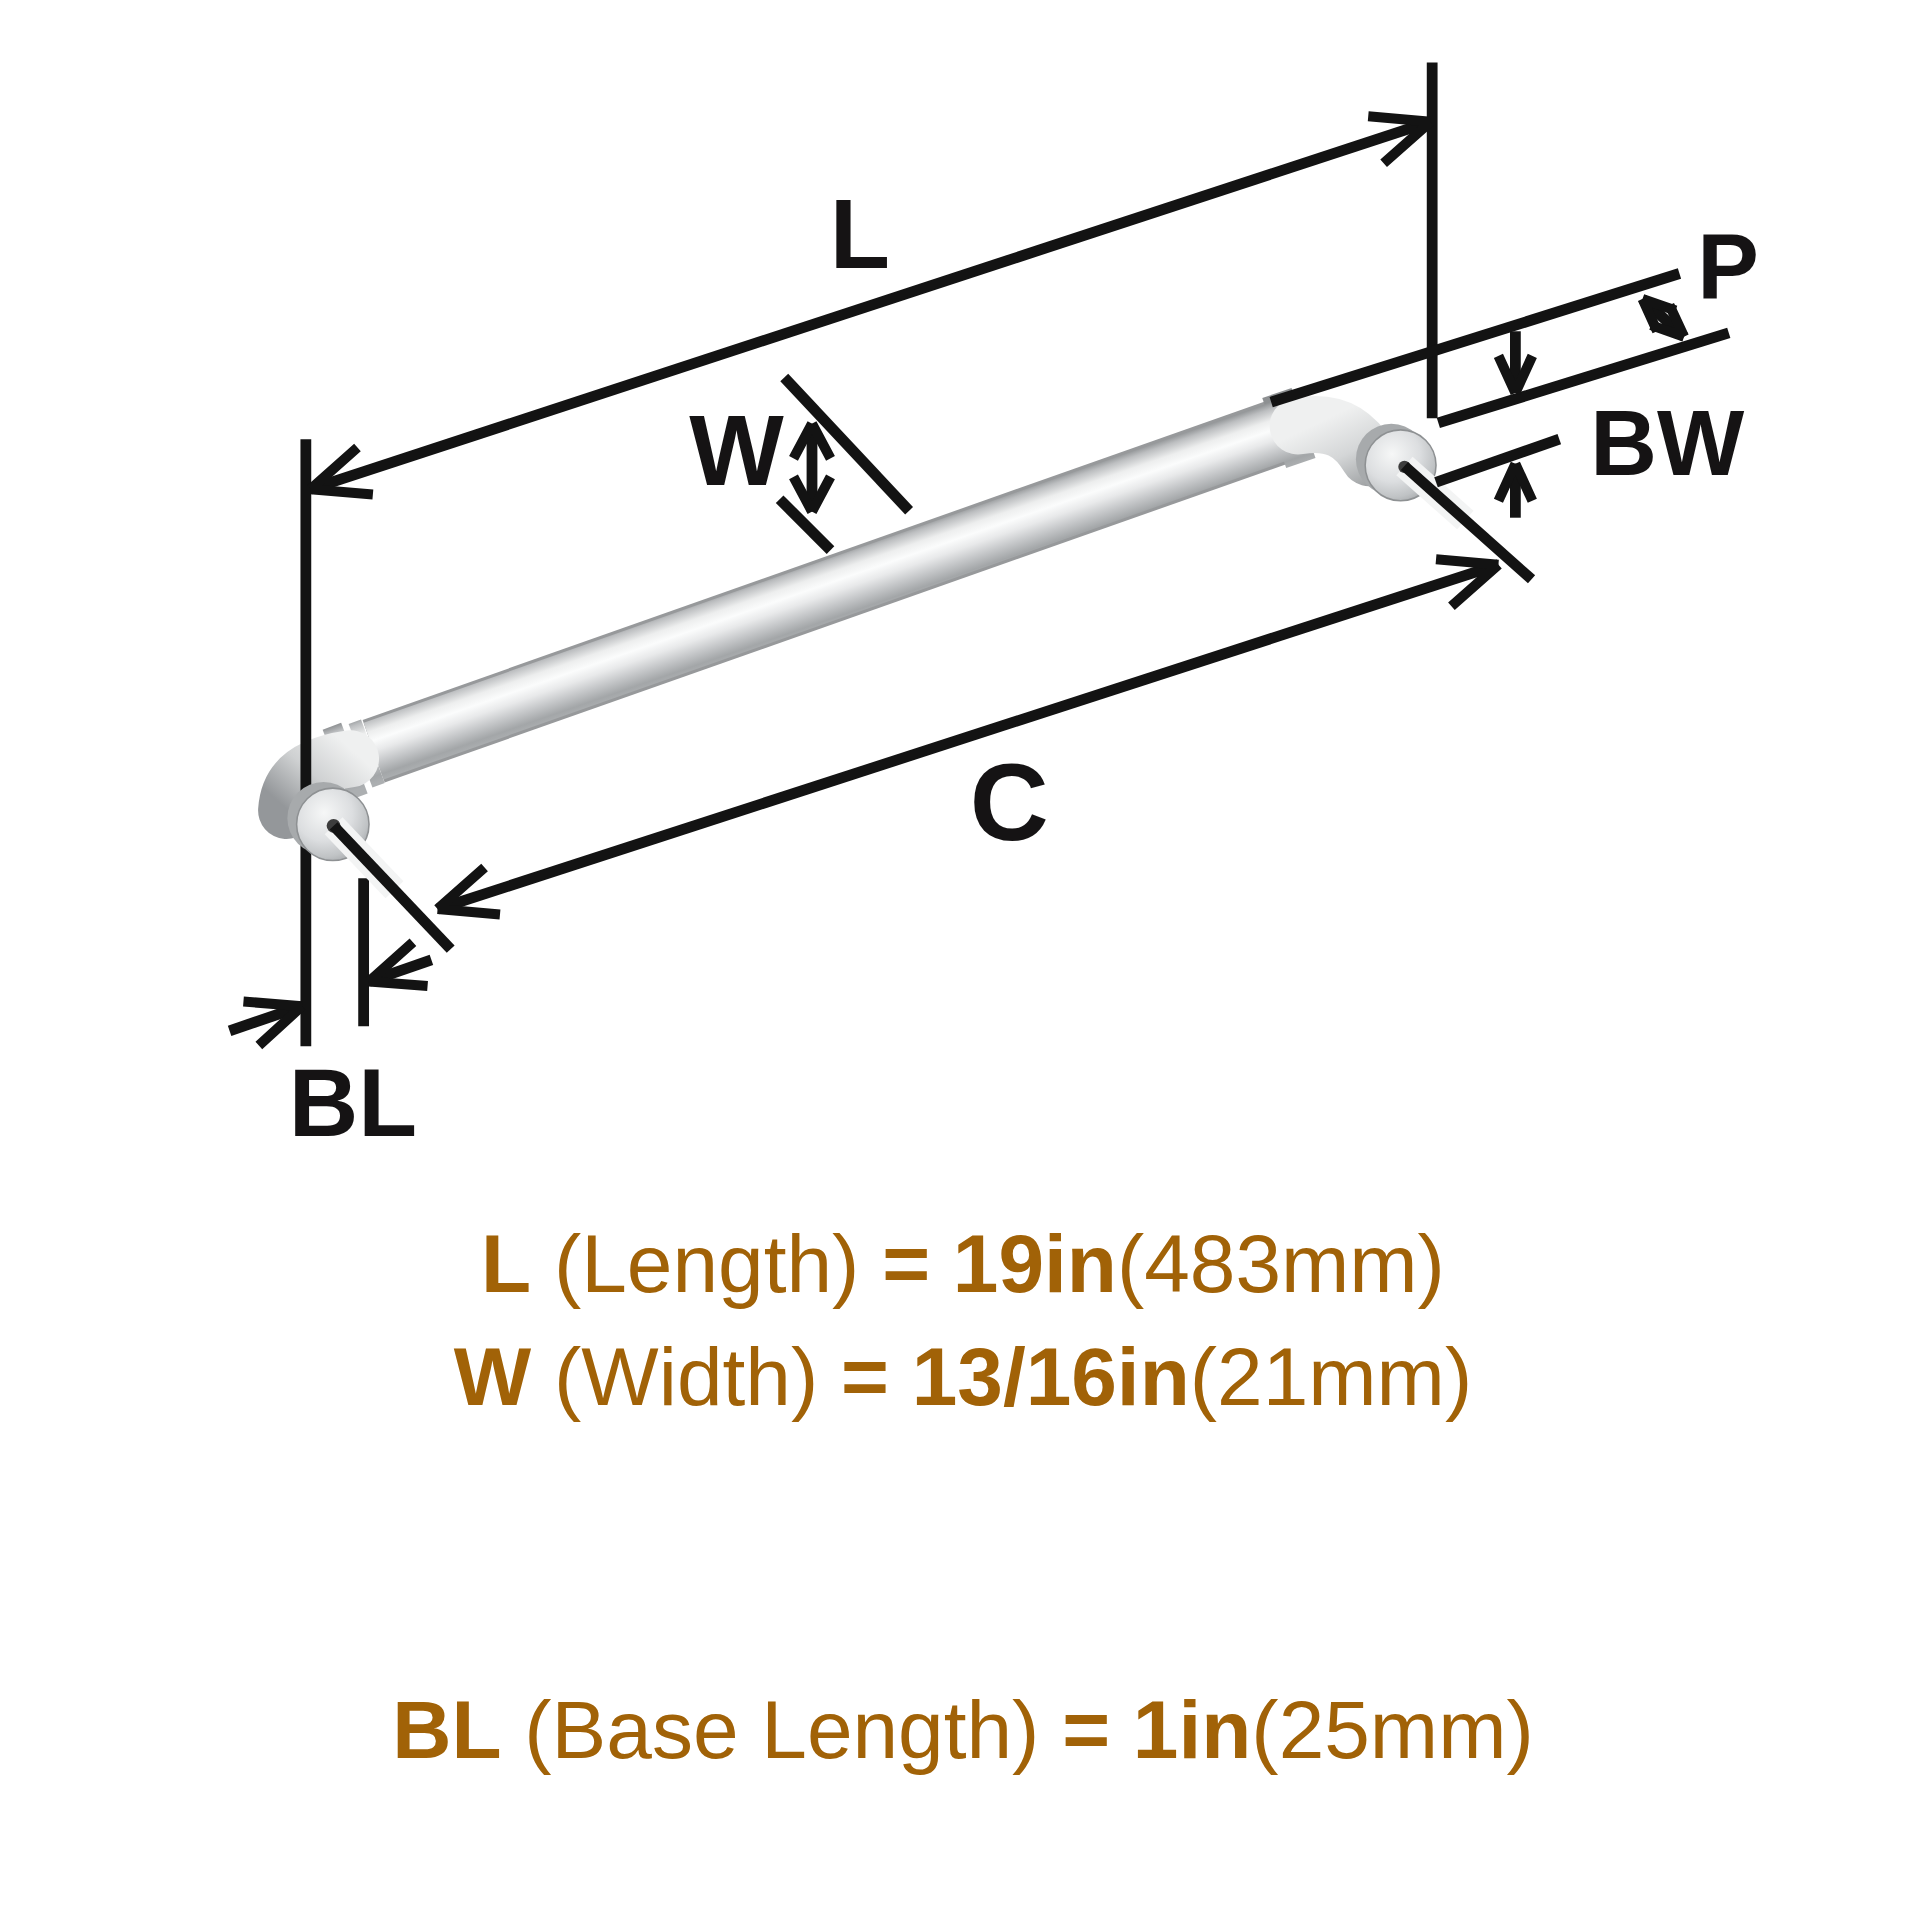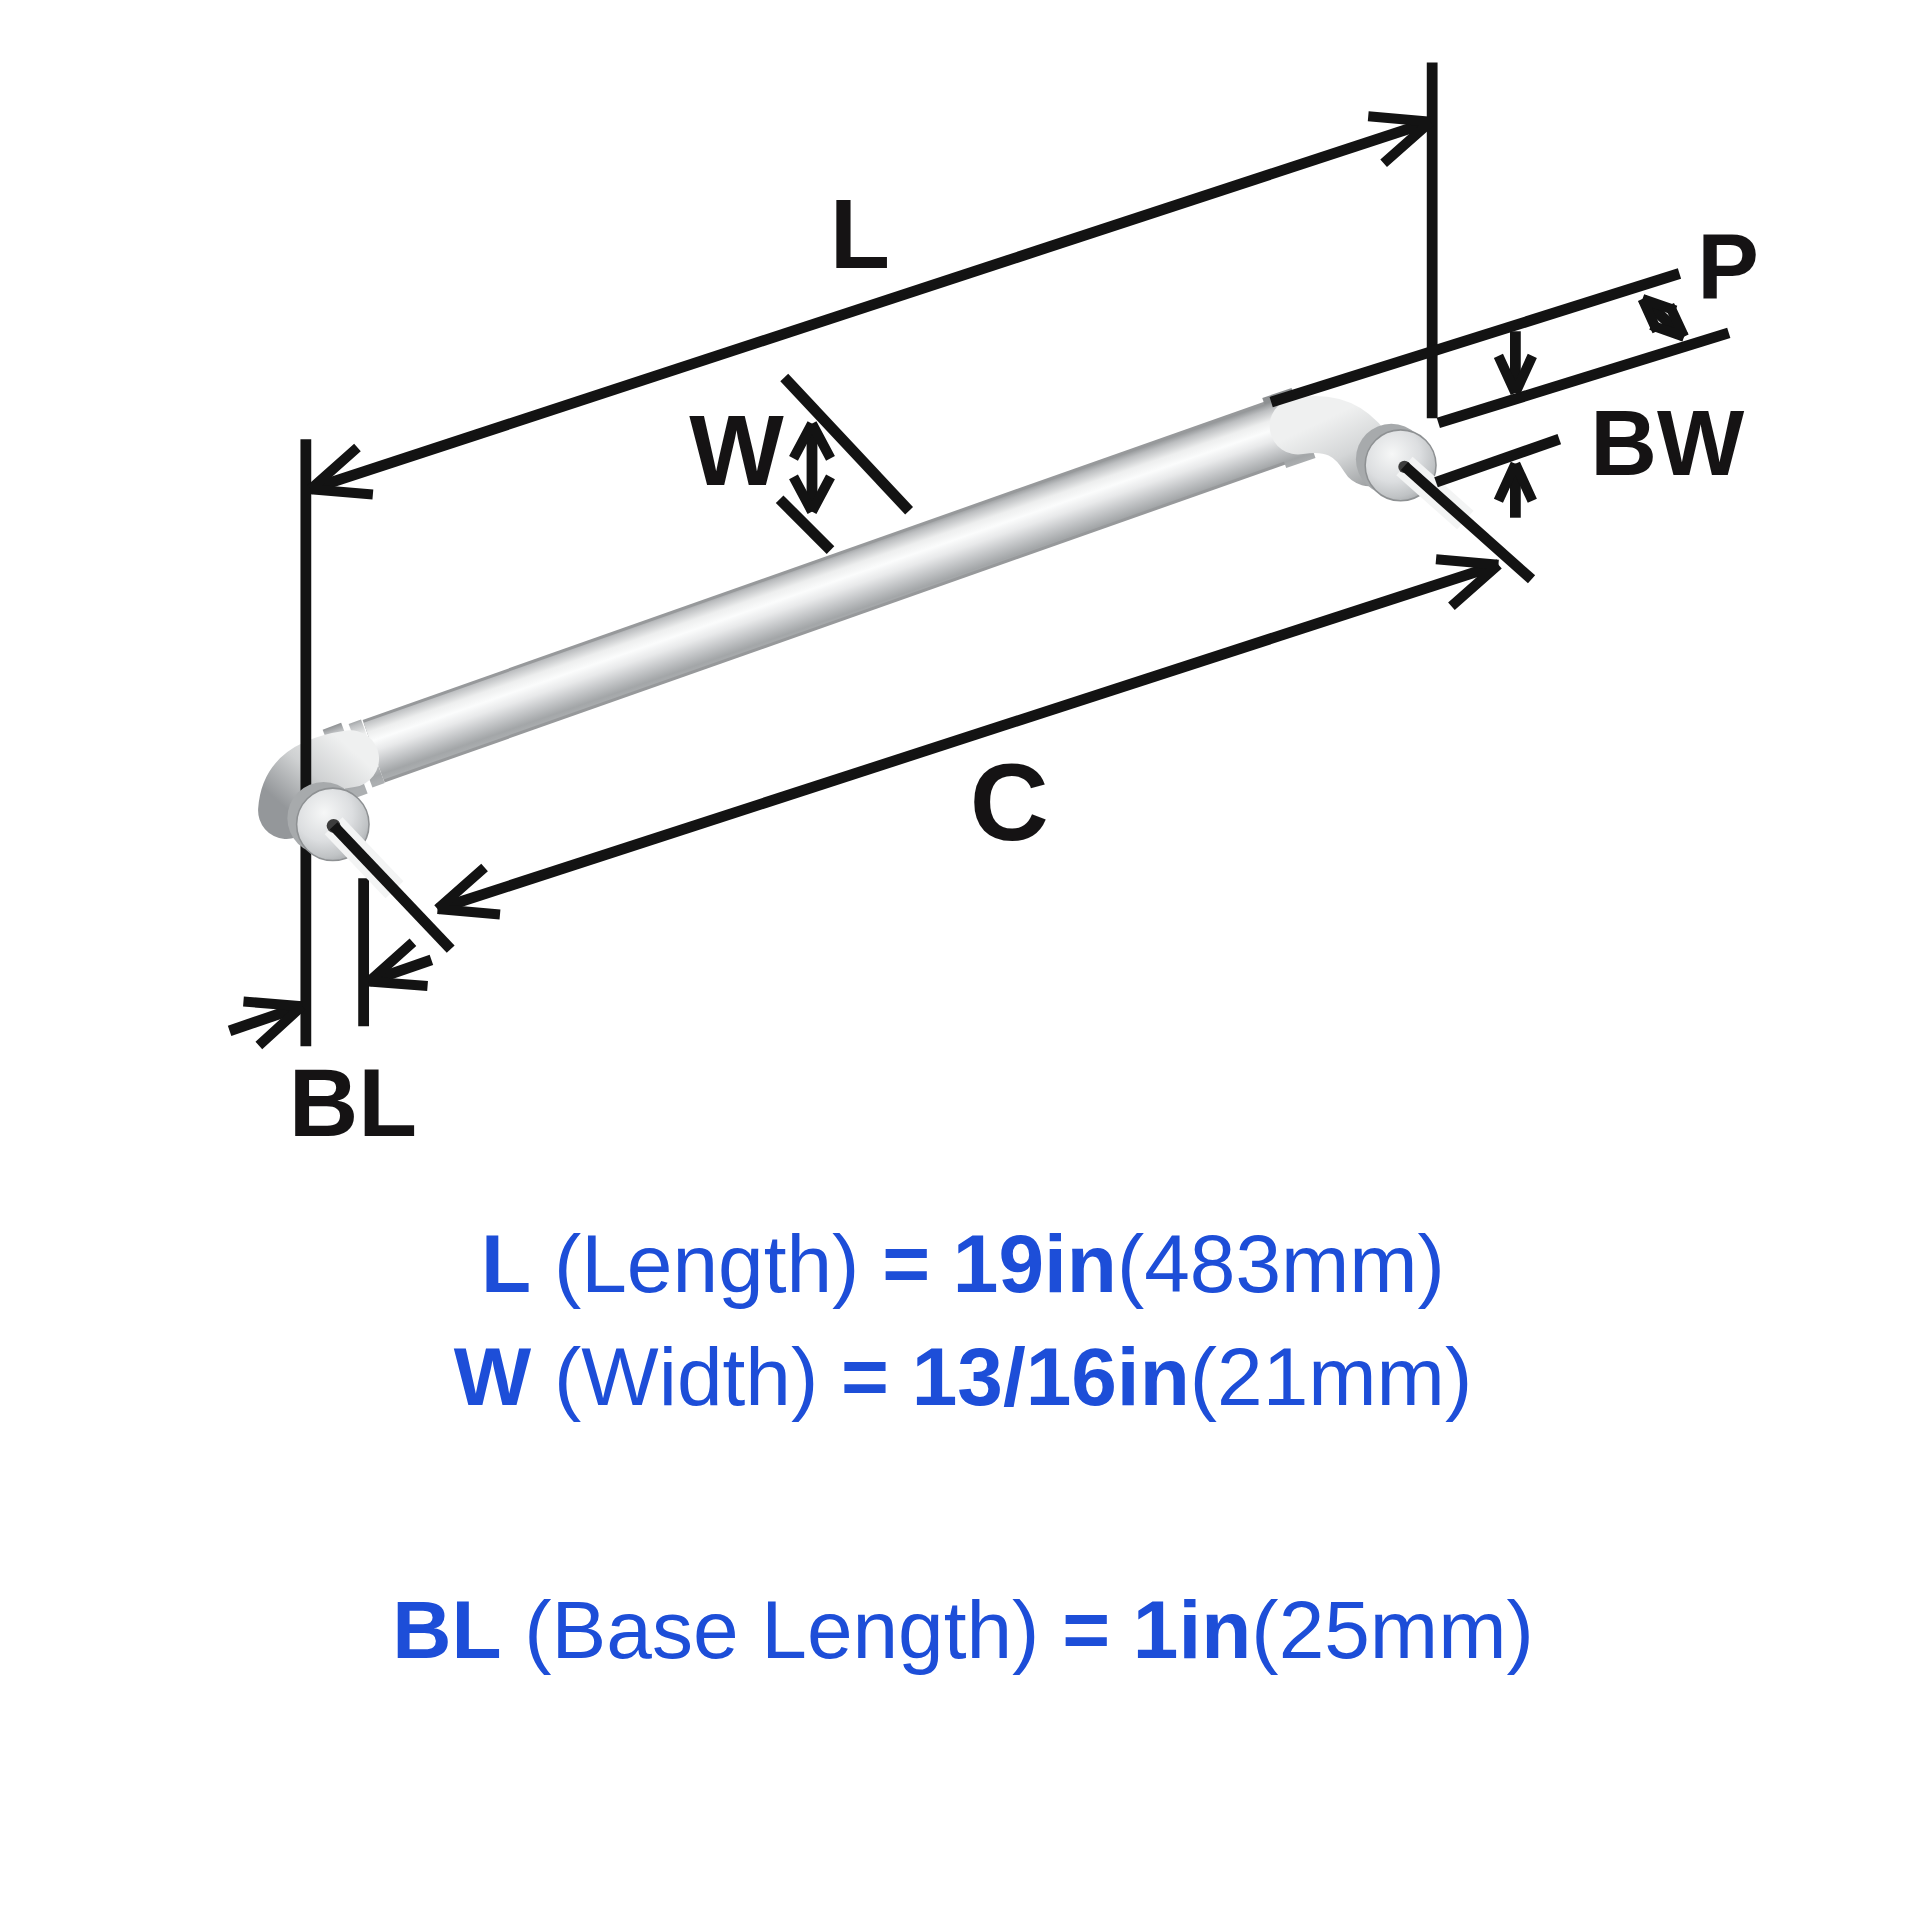--- a/index.html
+++ b/index.html
@@ -46,21 +46,21 @@
     font-weight: bold;
     text-anchor: middle;
   }
   .spec-block {
     position: absolute;
     left: 0;
     width: 1926px;
     text-align: center;
     font-size: 82px;
     line-height: 100px;
-    color: #1d4ed8;
+    color: #a16207;
     letter-spacing: 0px;
     white-space: nowrap;
   }
   .spec-block span { white-space: pre; }
   .spec-code, .spec-value { font-weight: bold; }
   .spec-name, .spec-metric { font-weight: normal; }
 </style>
 </head>
 <body>
 
@@ -178,18 +178,18 @@
       <text class="dim-label" x="458" y="1475" font-size="125">BL</text>
     </g>
   </svg>
 
   <div class="spec-block" style="top:1214px">
     <span class="spec-code">L</span><span class="spec-name"> (Length) </span><span class="spec-value">= 19in</span><span class="spec-metric">(483mm)</span>
   </div>
   <div class="spec-block" style="top:1327px">
     <span class="spec-code">W</span><span class="spec-name"> (Width) </span><span class="spec-value">= 13/16in</span><span class="spec-metric">(21mm)</span>
   </div>
-  <div class="spec-block" style="top:1580px">
+  <div class="spec-block" style="top:1680px">
     <span class="spec-code">BL</span><span class="spec-name"> (Base Length) </span><span class="spec-value">= 1in</span><span class="spec-metric">(25mm)</span>
   </div>
 
 </div>
 
 
 </body></html>

